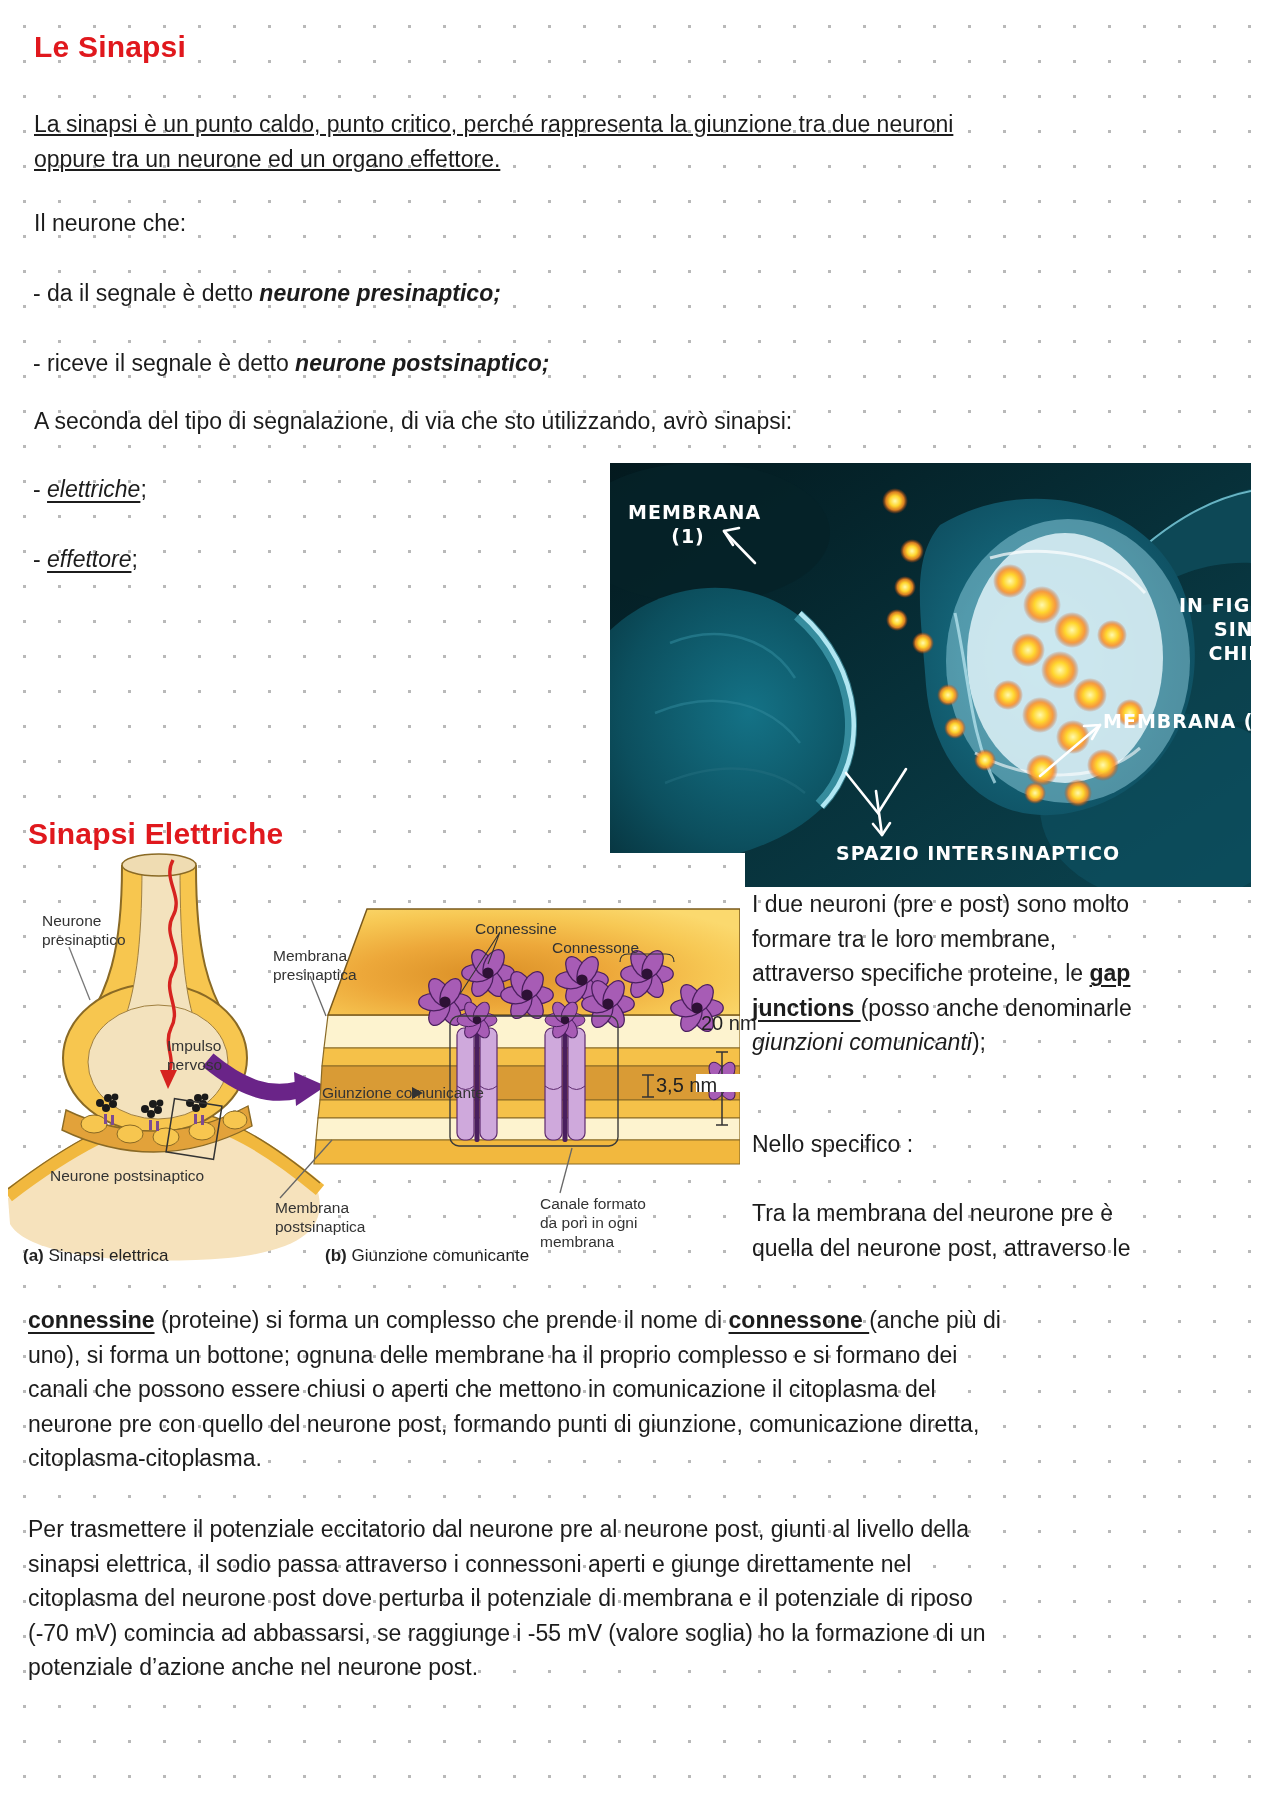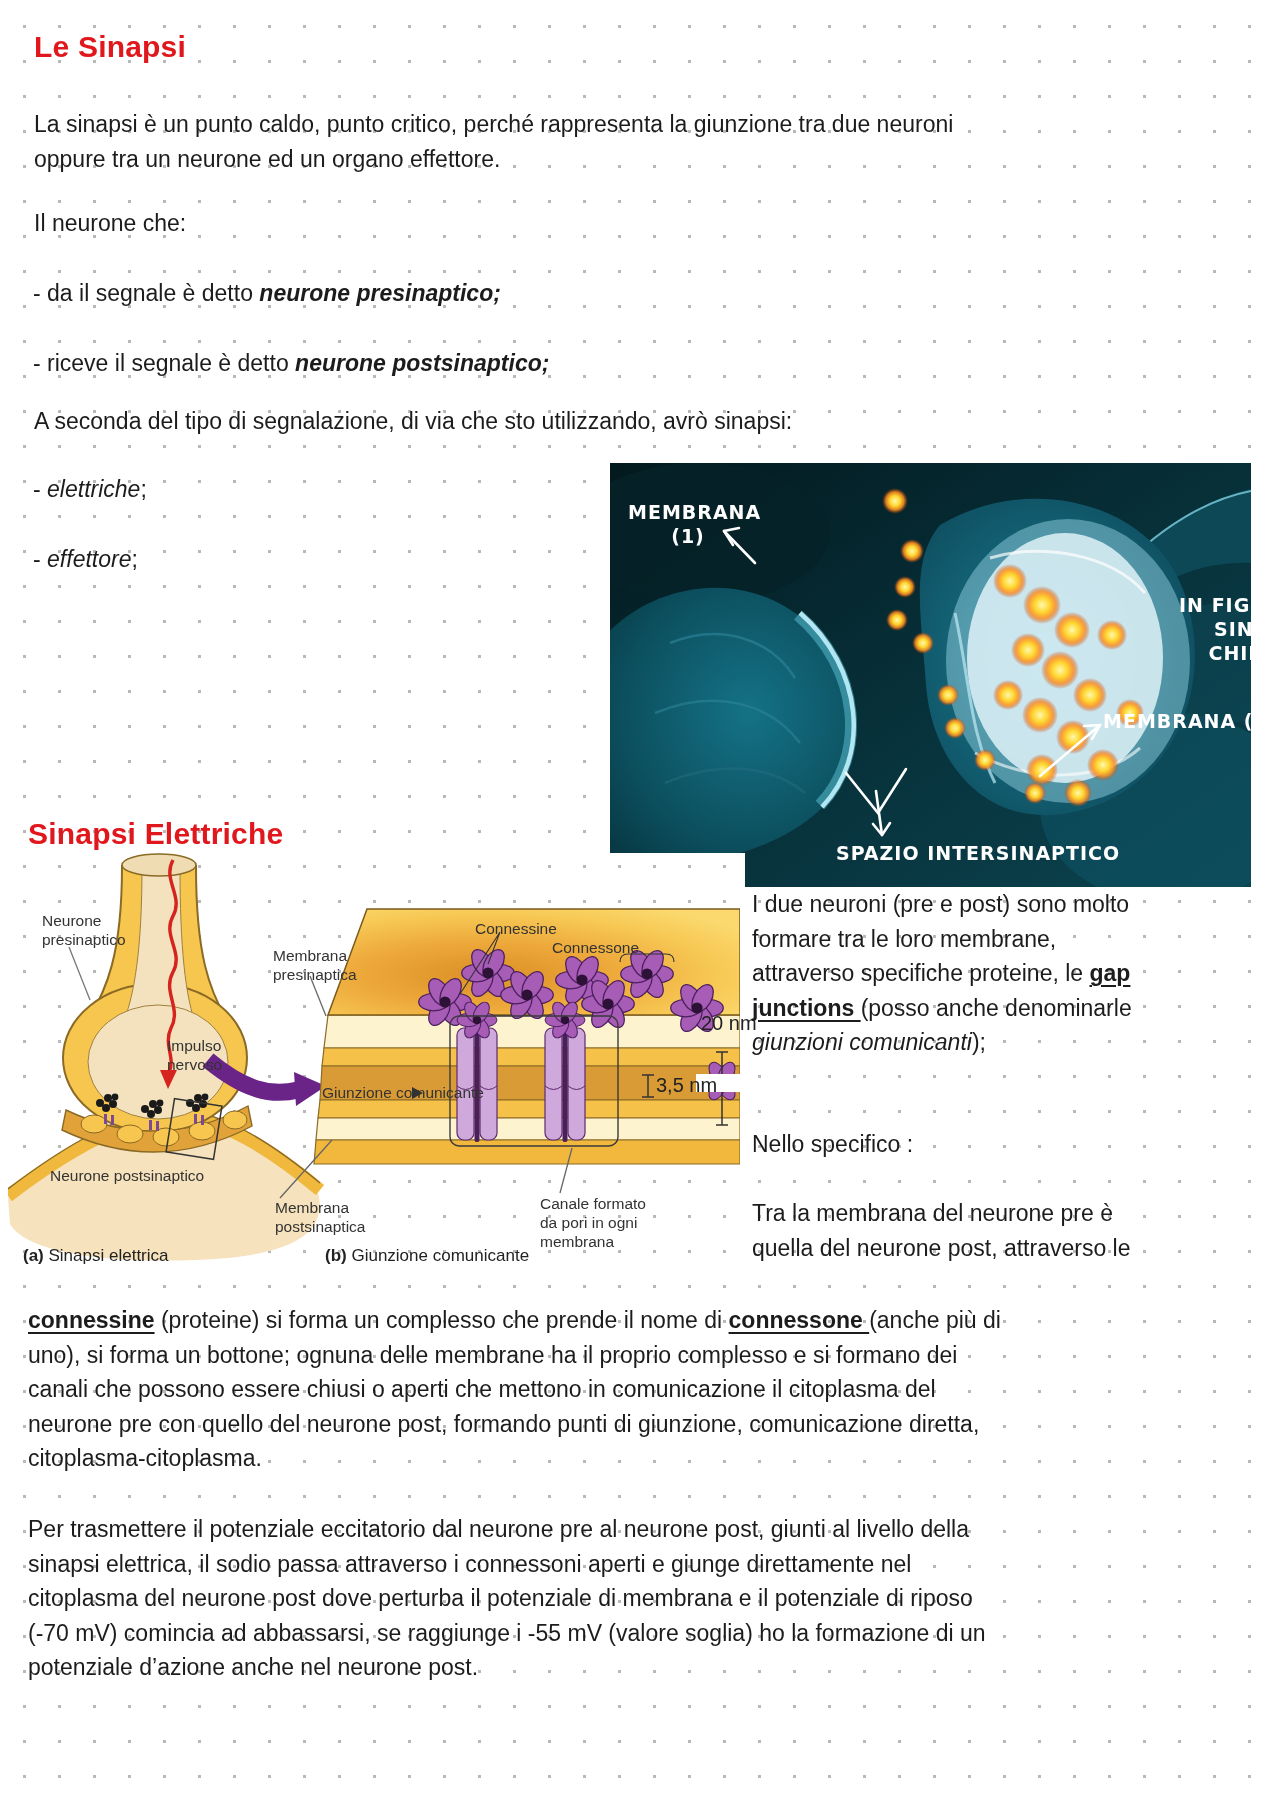--- a/index.html
+++ b/index.html
@@ -9,36 +9,36 @@
     background-size:35px 35px;background-position:7px 9px;
     font-family:"Liberation Sans",sans-serif;color:#1c1c1c;
   }
   .abs{position:absolute;}
   .h1{font-size:30px;font-weight:bold;color:#e0181d;letter-spacing:.2px;}
   .para{font-size:23px;line-height:34.5px;white-space:nowrap;}
   .para .tl{display:block;}
   .b{font-weight:bold;}
   .i{font-style:italic;}
   .u{text-decoration:underline;text-decoration-thickness:2px;text-underline-offset:4px;}
-  .iu{font-style:italic;text-decoration-thickness:1.5px;text-underline-offset:4px;}
+  .iu{font-style:italic;text-decoration:underline;text-decoration-thickness:1.5px;text-underline-offset:4px;}
   .dlabel{font-size:15.5px;line-height:19px;color:#333;white-space:pre-line;}
   .dlabel-sm{font-size:20px;color:#222;white-space:nowrap;}
   .dcap{font-size:17px;color:#222;white-space:nowrap;}
   .plabel{font-family:"DejaVu Sans",sans-serif;font-size:19px;font-weight:bold;color:#ffffff;
           letter-spacing:1px;line-height:24px;white-space:pre-line;}
   .ctr{text-align:center;} .rgt{text-align:right;}
 </style>
 </head>
 <body>
 
 <div class="page">
 
   <div class="abs h1" style="left:34px;top:30px;">Le Sinapsi</div>
 
-  <div class="abs para" style="left:34px;top:107px;">
+  <div class="abs para" style="left:34px;top:107px;text-decoration:underline;">
       <span class="tl"><span>La sinapsi è un punto caldo, punto critico, perché rappresenta la giunzione tra due neuroni</span></span>
       <span class="tl"><span>oppure tra un neurone ed un organo effettore.</span></span>
     </div>
   <div class="abs para" style="left:34px;top:206px;">
       <span class="tl"><span>Il neurone che:</span></span>
     </div>
   <div class="abs para" style="left:33px;top:276px;">
       <span class="tl"><span>- da il segnale è detto </span><span class="b i">neurone presinaptico;</span></span>
     </div>
   <div class="abs para" style="left:33px;top:346px;">

